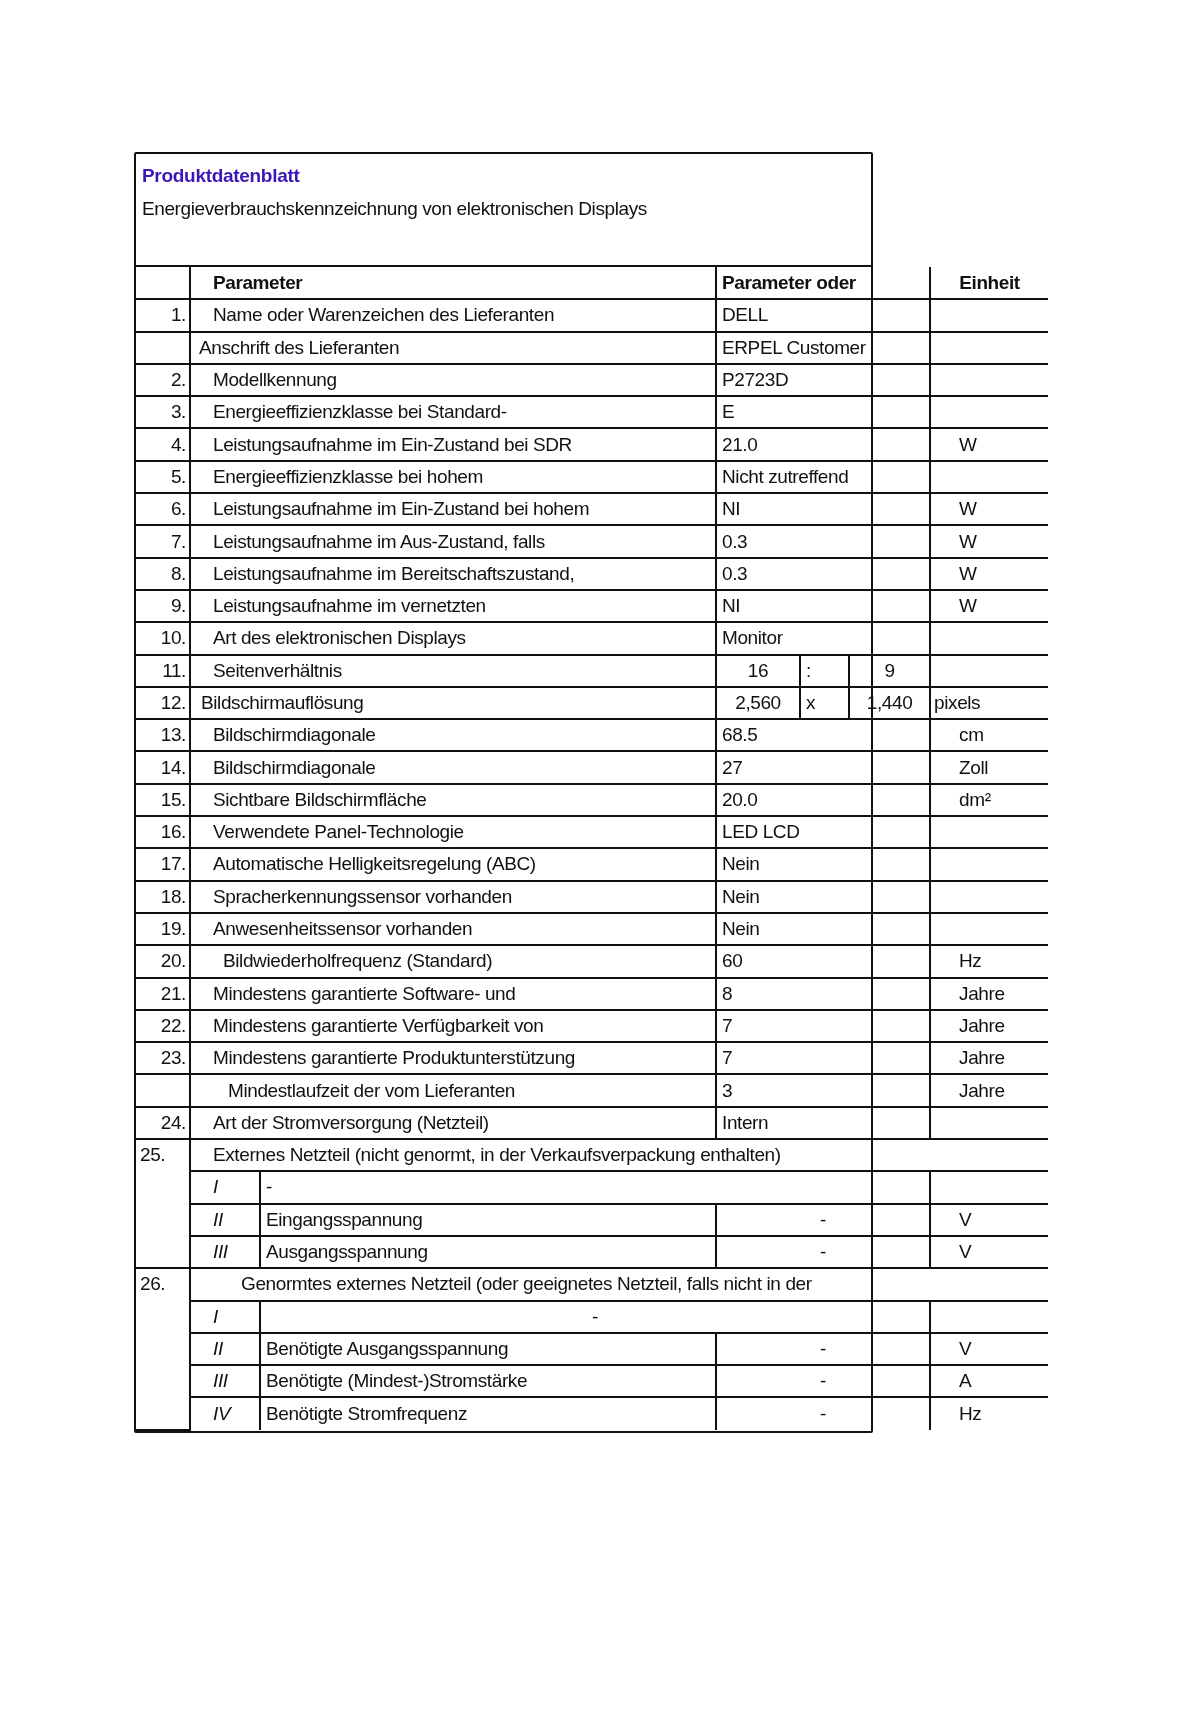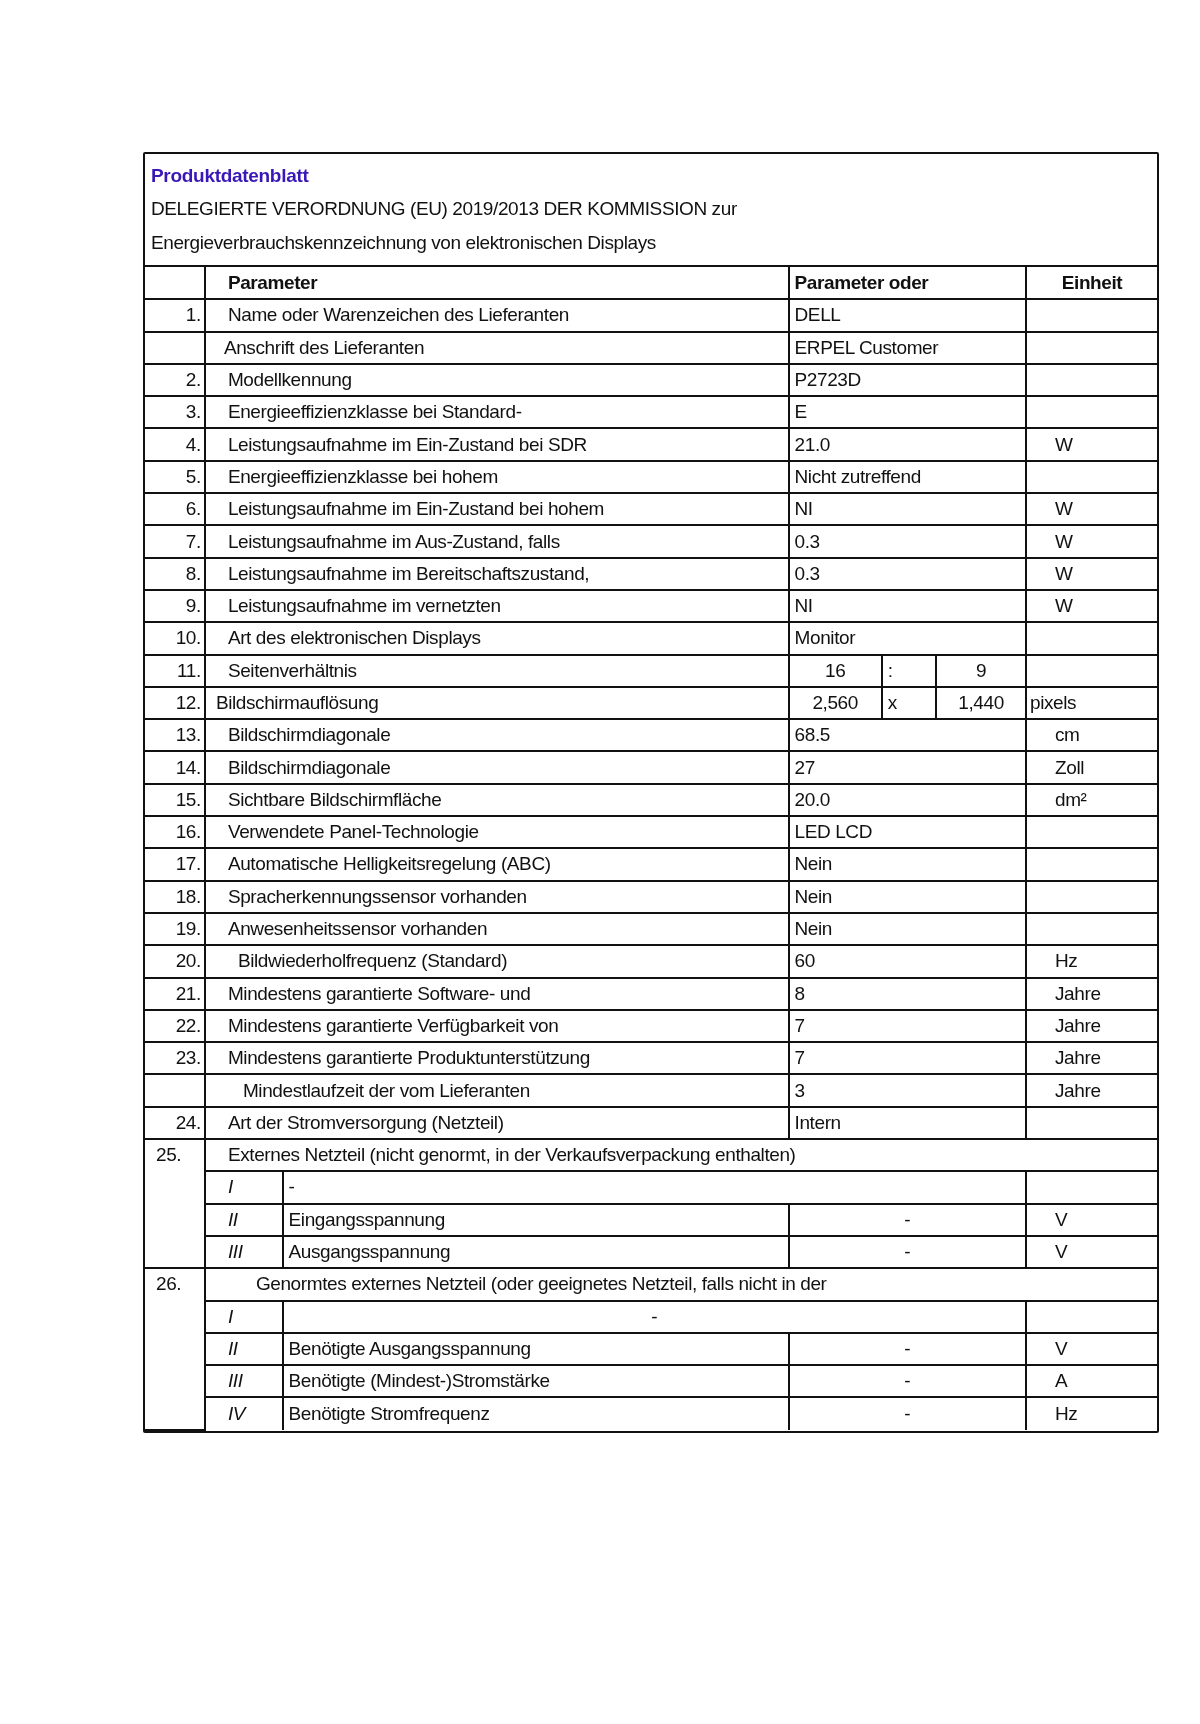--- a/index.html
+++ b/index.html
@@ -1,41 +1,40 @@
 <!DOCTYPE html>
 <html><head>
 <meta charset="utf-8">
 <style>
   html, body { margin: 0; padding: 0; background: #ffffff; }
   body { width: 1200px; height: 1724px; position: relative; font-family: "Liberation Sans", sans-serif; color: #111; }
-  .sheet { position: absolute; left: 143px; top: 152px; width: 1016px; border: 2px solid #111; box-sizing: border-box; border-radius: 2px; }
+  .sheet { position: absolute; left: 134px; top: 152px; width: 739px; border: 2px solid #111; box-sizing: border-box; border-radius: 2px; }
   .head { height: 113px; border-bottom: 2px solid #111; padding: 6px 6px 0 6px; box-sizing: border-box; }
   .head .t1 { color: #3a18b8; font-weight: bold; font-size: 19px; line-height: 32px; letter-spacing: -0.3px; }
   .head .t2, .head .t3 { font-size: 19px; line-height: 34px; letter-spacing: -0.4px; }
   table { border-collapse: collapse; width: 100%; table-layout: fixed; }
   td { border: 2px solid #111; height: 32.3px; padding: 0 5px; font-size: 19px; letter-spacing: -0.4px; white-space: nowrap; overflow: hidden; box-sizing: border-box; }
   tr:first-child td { border-top: none; }
   tr td:first-child { border-left: none; }
   tr td:last-child { border-right: none; }
   tr:last-child td { border-bottom: none; }
   .idx { text-align: right; padding-right: 3px; }
-  .idx-top { vertical-align: top; text-align: left; padding-left: 11px; padding-top: 4px; }
+  .idx-top { vertical-align: top; text-align: left; padding-left: 4px; padding-top: 4px; }
   .bold { font-weight: bold; margin-left: 39px; }
   .r { text-align: left; }
   .c { text-align: center; }
   .unit { padding-left: 28px; }
   .roman { font-style: italic; padding-left: 22px; }
 </style>
 </head>
 <body>
 
 <div class="sheet">
   <div class="head">
     <div class="t1">Produktdatenblatt</div>
-    <div class="t2">DELEGIERTE VERORDNUNG (EU) 2019/2013 DER KOMMISSION zur</div>
     <div class="t3">Energieverbrauchskennzeichnung von elektronischen Displays</div>
   </div>
 
   <table>
     <colgroup>
       <col style="width:54px">
       <col style="width:70px">
       <col style="width:456px">
       <col style="width:84px">
       <col style="width:49px">
@@ -50,21 +49,21 @@
         <td class="bold c">Einheit</td>
       </tr>
     <tr>
           <td class="idx">1.</td>
           <td colspan="2" style="padding-left:22px">Name oder Warenzeichen des Lieferanten</td>
           <td colspan="3">DELL</td>
           <td class="unit"></td>
         </tr>
         <tr>
           <td class="idx"></td>
-          <td colspan="2" style="padding-left:18px">Anschrift des Lieferanten</td>
+          <td colspan="2" style="padding-left:8px">Anschrift des Lieferanten</td>
           <td colspan="3">ERPEL Customer</td>
           <td class="unit"></td>
         </tr>
         <tr>
           <td class="idx">2.</td>
           <td colspan="2" style="padding-left:22px">Modellkennung</td>
           <td colspan="3">P2723D</td>
           <td class="unit"></td>
         </tr>
         <tr>

